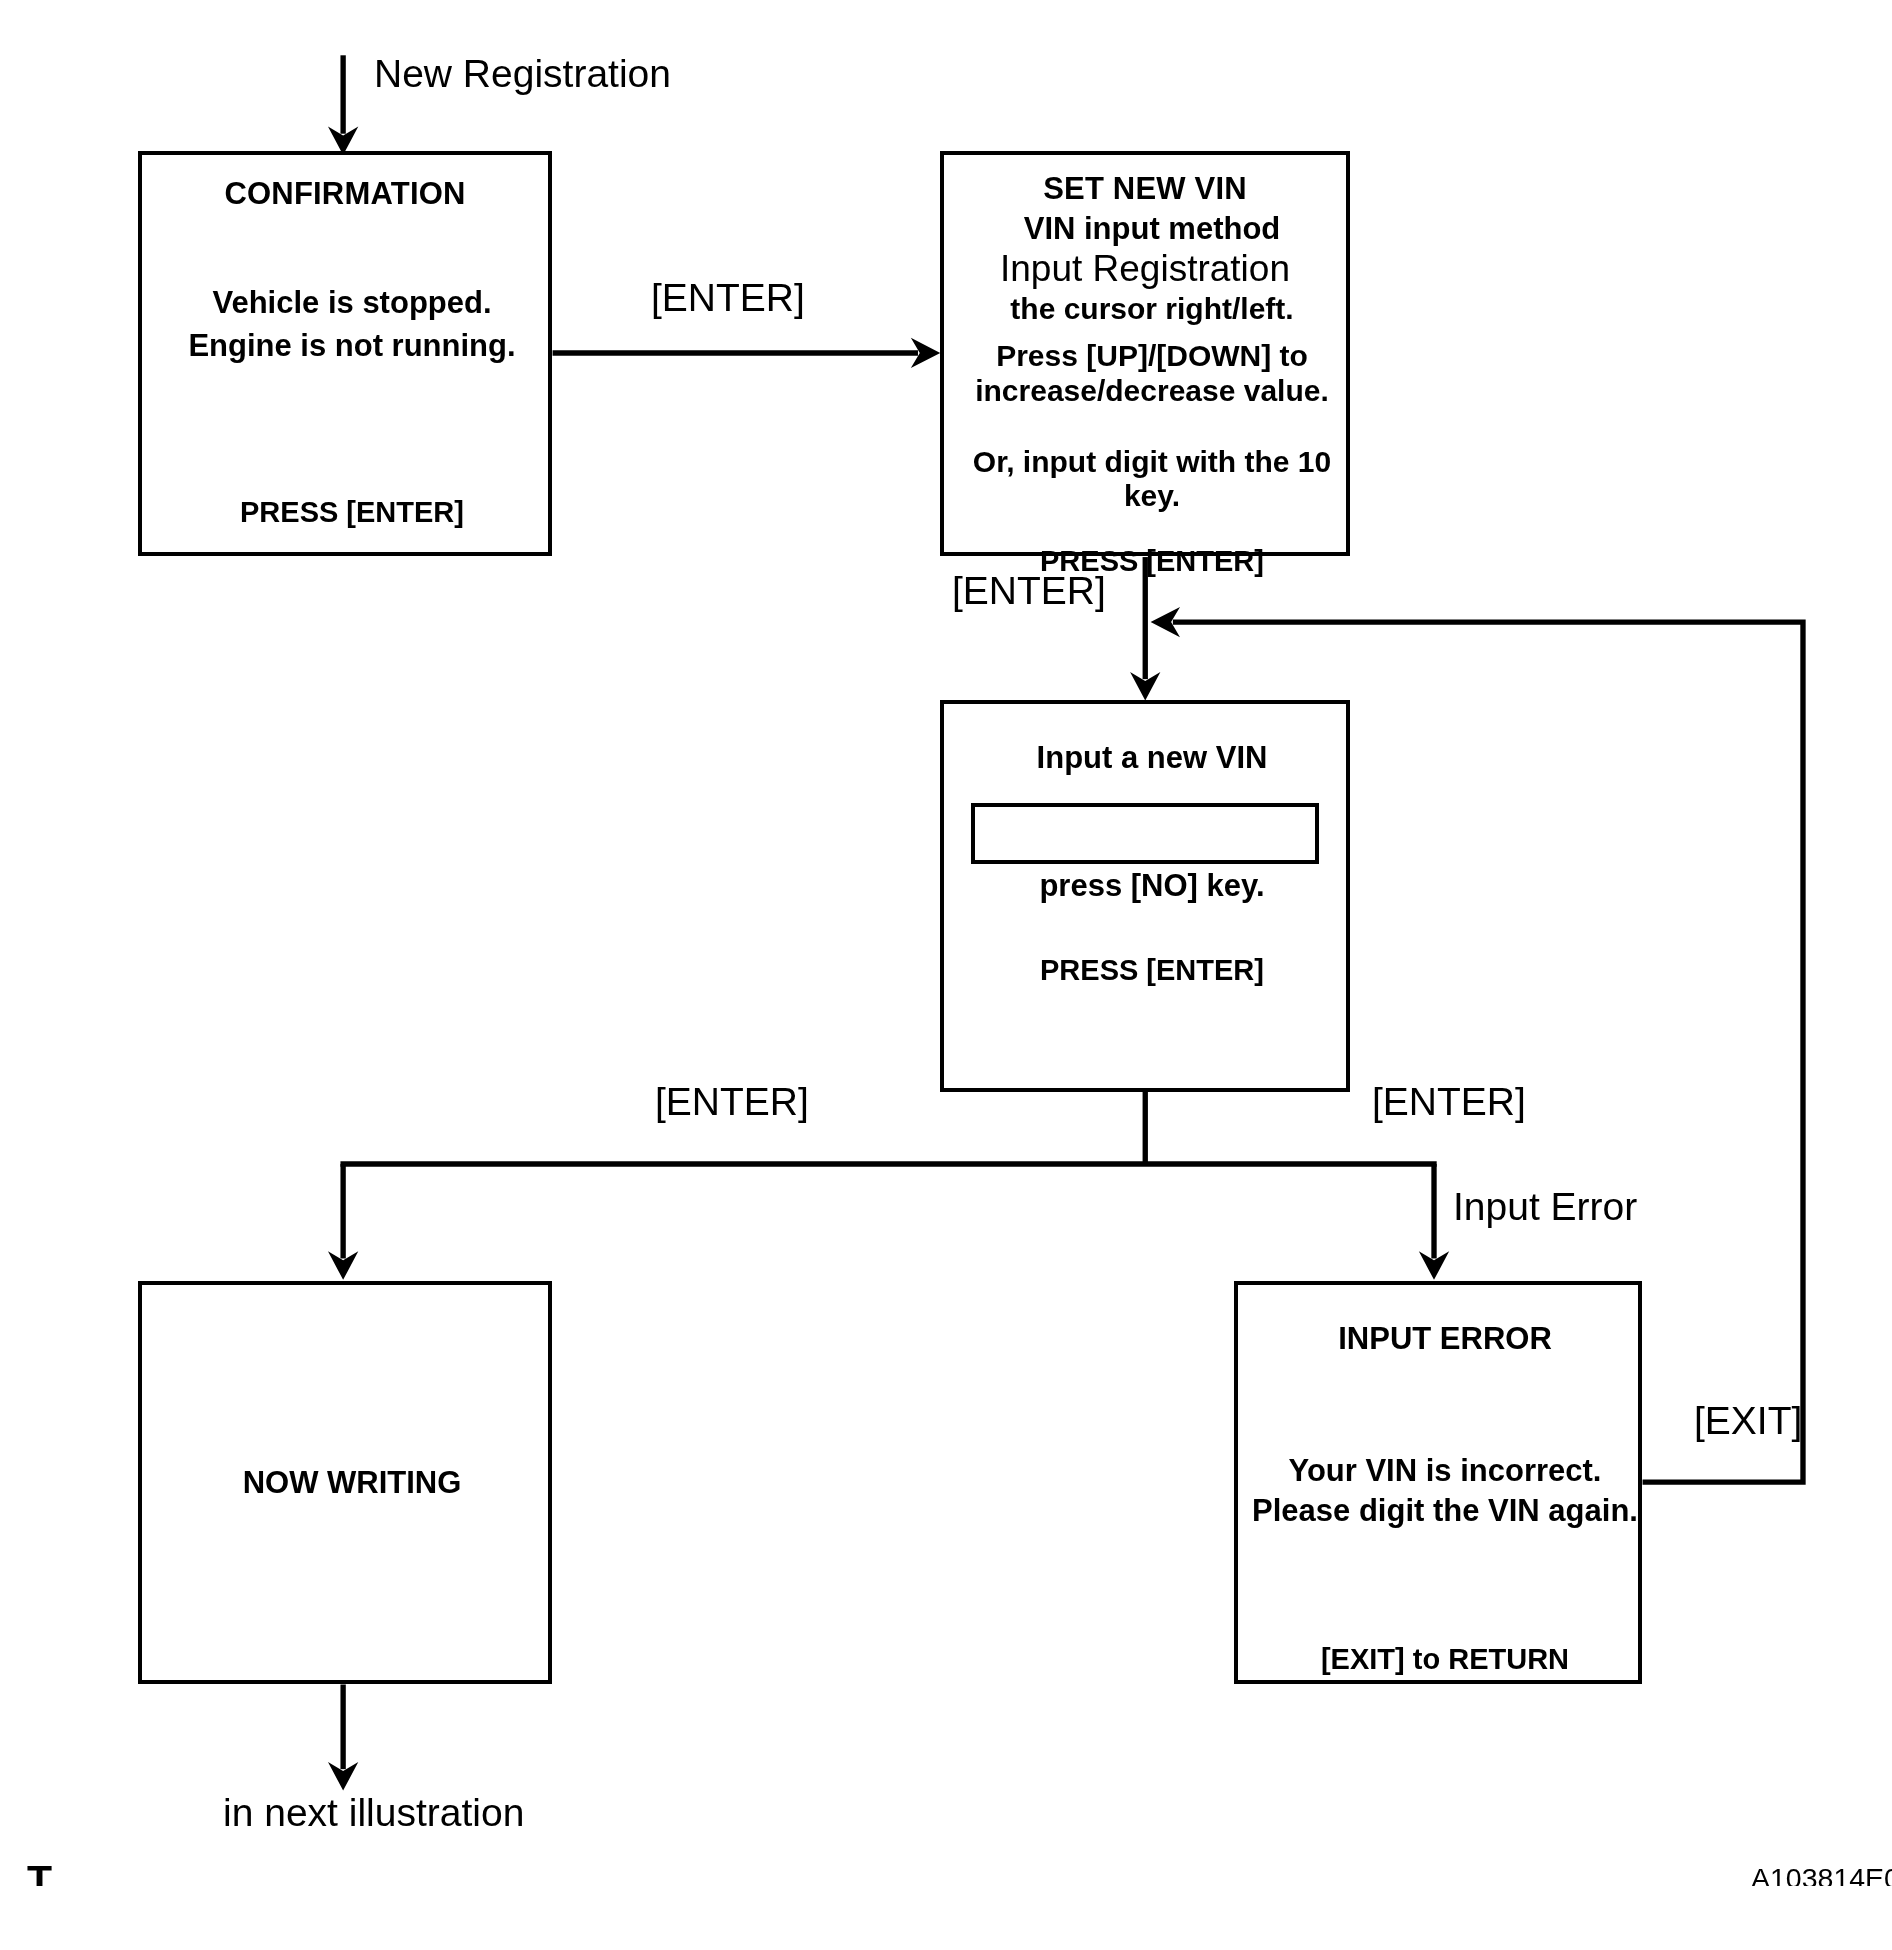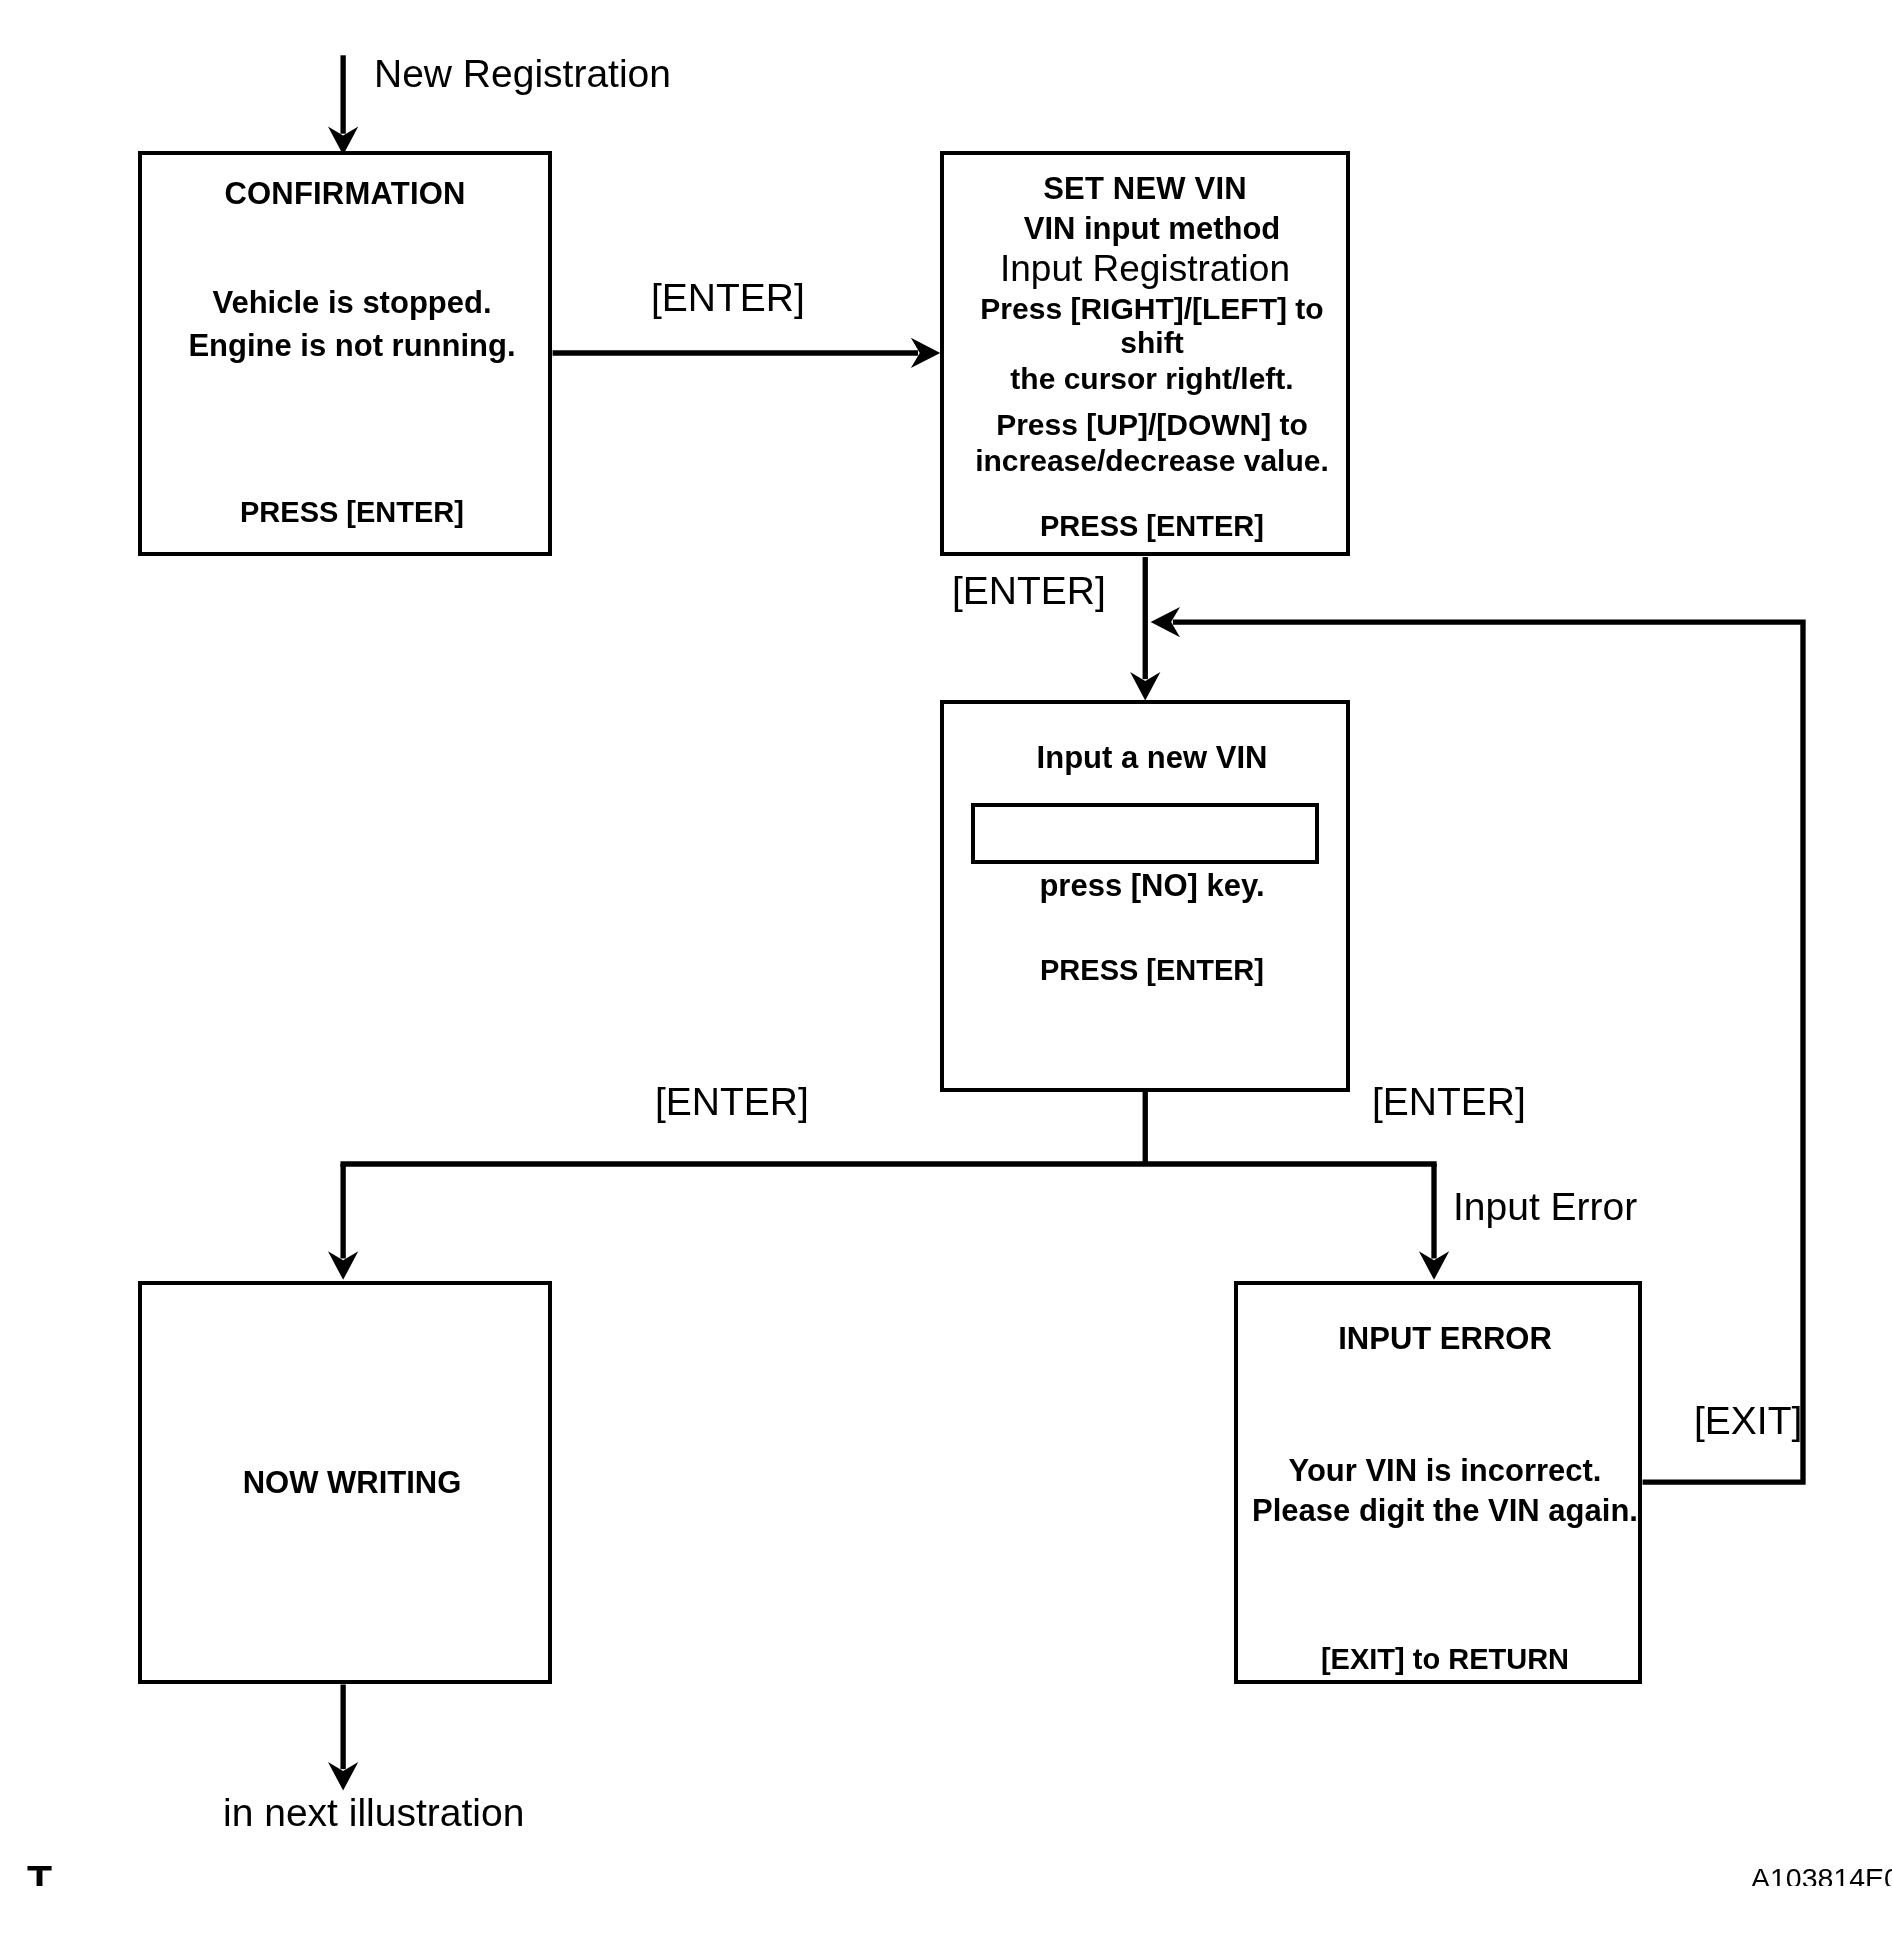--- a/index.html
+++ b/index.html
@@ -136,24 +136,24 @@
     <div class="screen-title" style="margin-top:21.4px; font-size:31px;">CONFIRMATION</div>
     <div class="screen-line" style="margin-top:73px; font-size:31px;">Vehicle is stopped.</div>
     <div class="screen-line" style="margin-top:7.1px; font-size:31px;">Engine is not running.</div>
     <div class="screen-line" style="margin-top:132px; font-size:29px;">PRESS [ENTER]</div>
   </div>
 
   <div class="node-box" style="left:940px; top:151px; width:410px; height:405px;">
     <div class="screen-title" style="margin-top:16px; font-size:31px;">SET NEW VIN</div>
     <div class="screen-line" style="margin-top:3.6px; font-size:31px;">VIN input method</div>
     <div class="screen-line-regular" style="margin-top:1.8px; font-size:37px;">Input Registration</div>
-    <div class="screen-line" style="margin-top:1.8px; font-size:30px;">Press [RIGHT]/[LEFT] to shift</div>
     <div class="screen-line" style="margin-top:1.8px; font-size:30px;">the cursor right/left.</div>
     <div class="screen-line" style="margin-top:12.5px; font-size:30px;">Press [UP]/[DOWN]  to</div>
     <div class="screen-line" style="margin-top:1.8px; font-size:30px;">increase/decrease value.</div>
+    <div class="screen-line" style="margin-top:37px; font-size:30px;">Or, input digit with the 10 key.</div>
     <div class="screen-line" style="margin-top:32px; font-size:29px;">PRESS [ENTER]</div>
   </div>
 
   <div class="node-box" style="left:940px; top:700px; width:410px; height:392px;">
     <div class="screen-line" style="margin-top:36px; font-size:31px;">Input a new VIN</div>
     <div class="vin-field" style="margin:27px auto 0 auto; width:348px; height:61px;" title=""></div>
     <div class="screen-line" style="margin-top:3.6px; font-size:31px;">press [NO] key.</div>
     <div class="screen-line" style="margin-top:50px; font-size:29px;">PRESS [ENTER]</div>
   </div>
 

